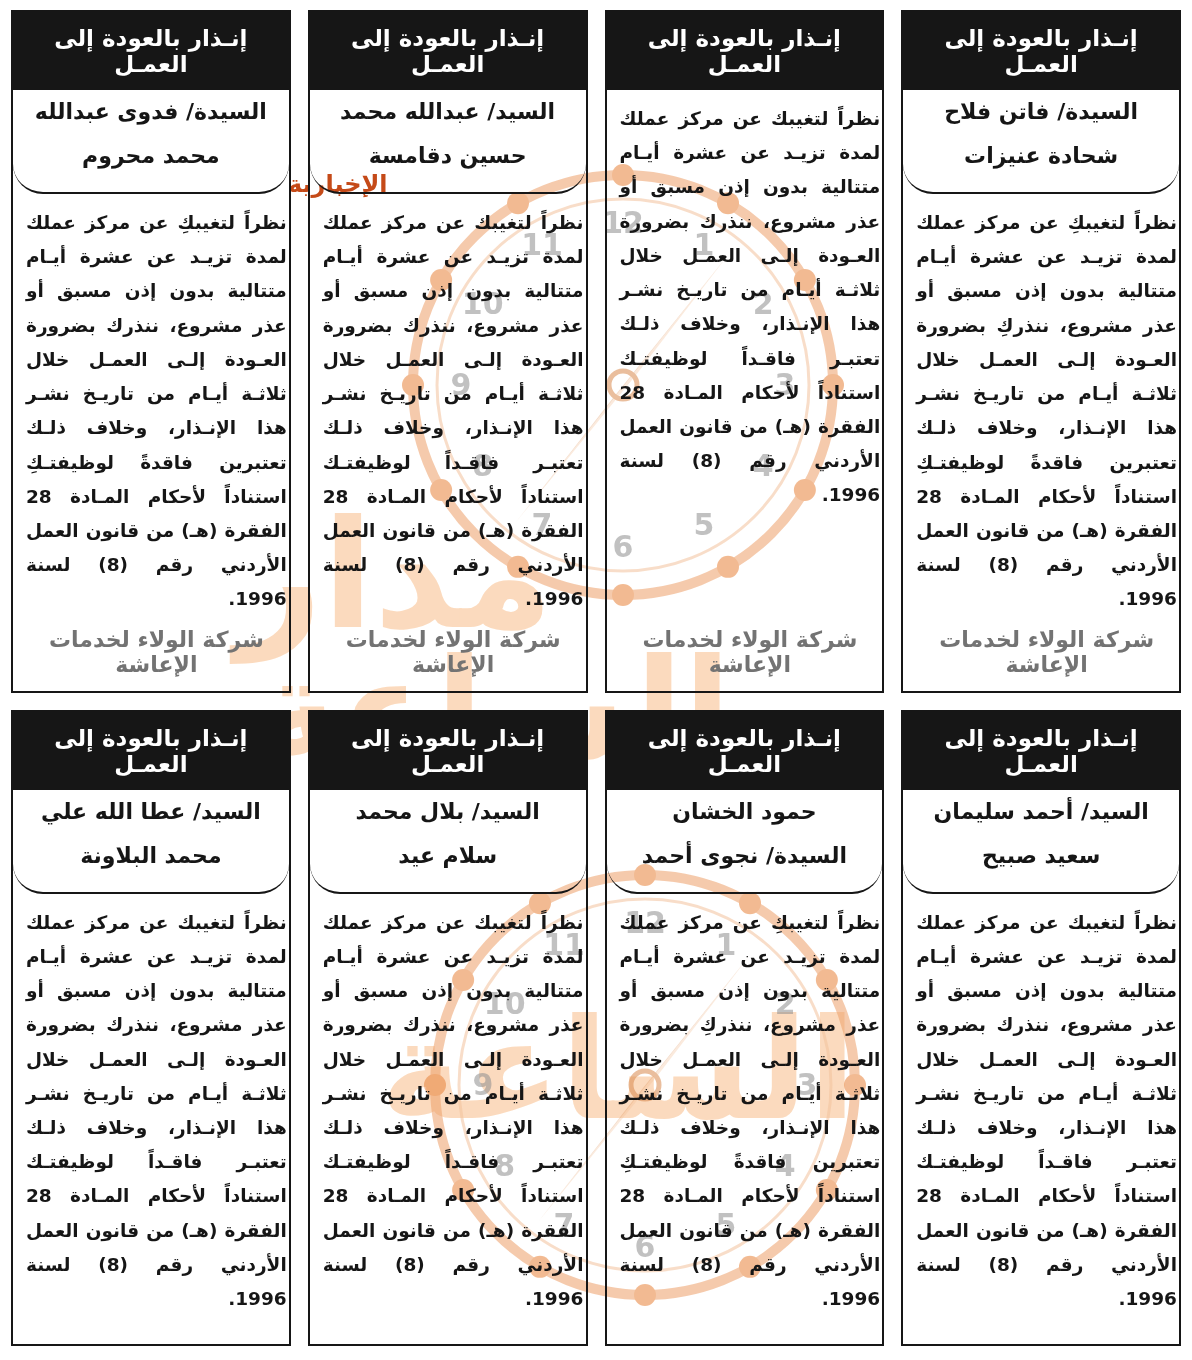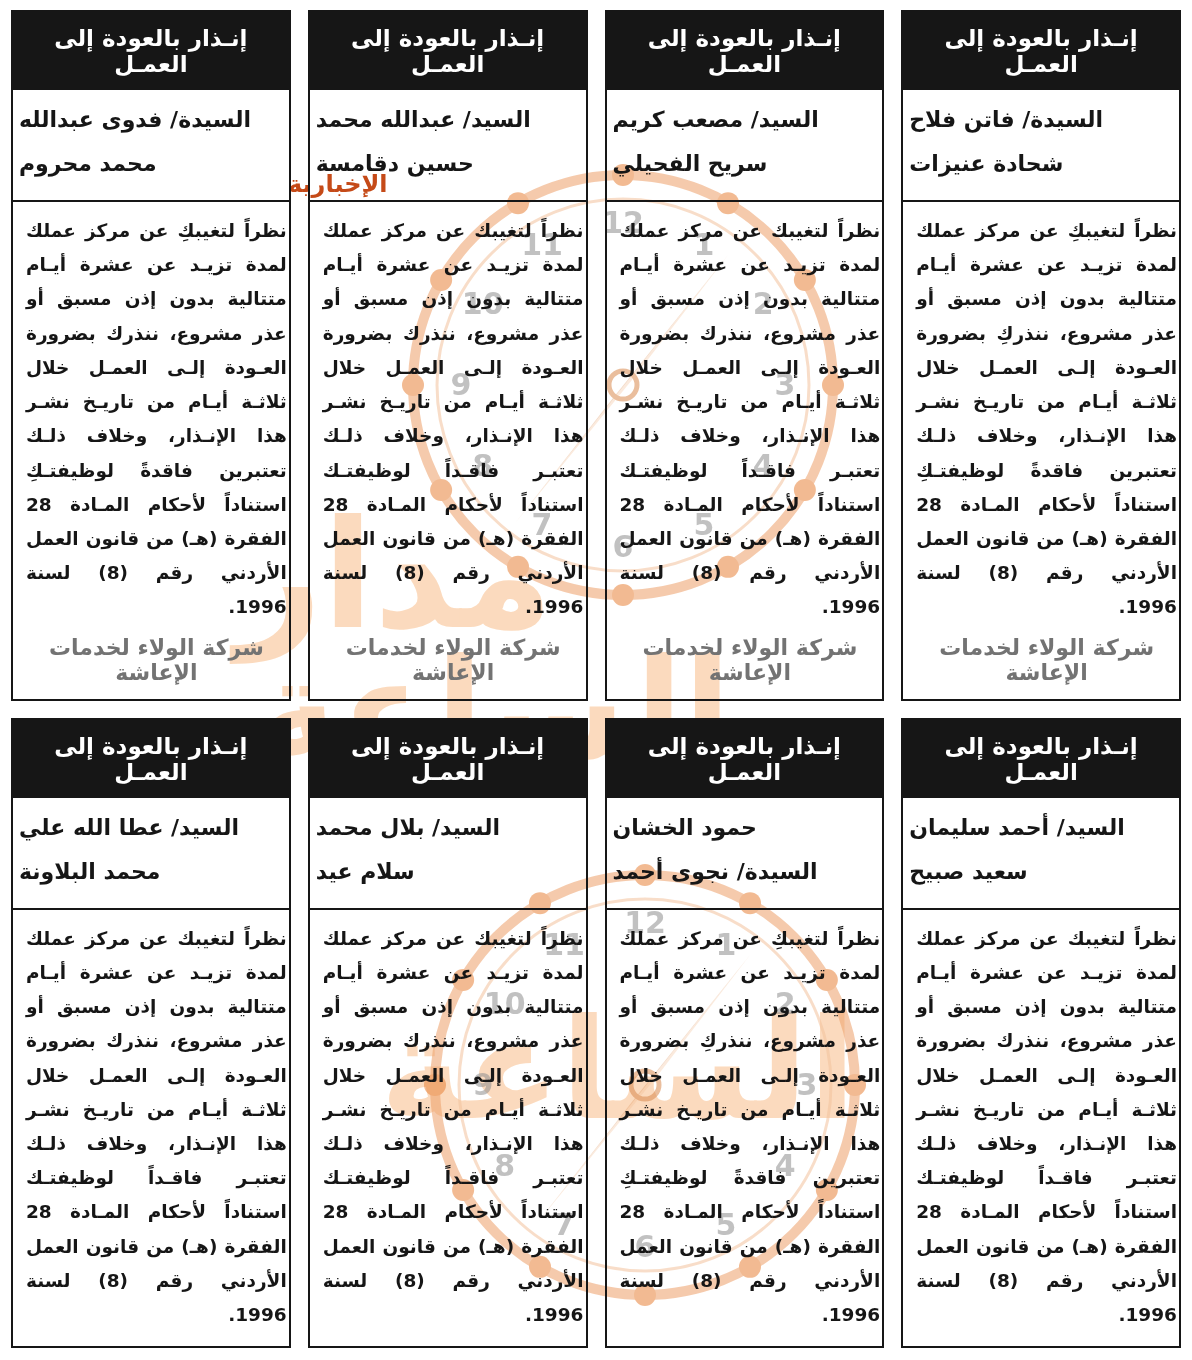--- a/index.html
+++ b/index.html
@@ -57,27 +57,28 @@
   .card-header {
     background:#161616;
     color:#ffffff;
     text-align:center;
     font-weight:bold;
     font-size:23px;
     padding:13px 6px;
     letter-spacing:0;
   }
   .card-name {
-    text-align:left;
+    text-align:center;
     font-weight:bold;
     font-size:22px;
     line-height:2.0;
-    padding:8px 6px 14px 6px;
+    padding:0 6px 14px 6px;
     border-bottom:2px solid #161616;
     color:#161616;
+    border-radius:30px;
   }
   .card-body-wrap {
     flex:1;
     display:flex;
     flex-direction:column;
     padding:12px 2px 14px 13px;
   }
   .card-body {
     font-size:18.5px;
     font-weight:bold;
@@ -199,24 +200,20 @@
         <div>حسين دقامسة</div>
       </div>
       <div class="card-body-wrap">
         <p class="card-body">نظراً لتغيبك عن مركز عملك لمدة تزيـد عن عشرة أيـام متتالية بدون إذن مسبق أو عذر مشروع، ننذرك بضرورة العـودة إلـى العمـل خلال ثلاثـة أيـام من تاريـخ نشـر هذا الإنـذار، وخلاف ذلـك تعتبـر فاقـداً لوظيفتـك استناداً لأحكام المـادة 28 الفقرة (هـ) من قانون العمل الأردني رقم (8) لسنة 1996.</p>
         <div class="card-footer">شركة الولاء لخدمات الإعاشة</div>
       </div>
     </article>
 
     <article class="card">
       <div class="card-header">إنـذار بالعودة إلى العمـل</div>
-      <div class="card-name">
-        <div>السيد/ مصعب كريم</div>
-        <div>سريح الفحيلي</div>
-      </div>
       <div class="card-body-wrap">
         <p class="card-body">نظراً لتغيبك عن مركز عملك لمدة تزيـد عن عشرة أيـام متتالية بدون إذن مسبق أو عذر مشروع، ننذرك بضرورة العـودة إلـى العمـل خلال ثلاثـة أيـام من تاريـخ نشـر هذا الإنـذار، وخلاف ذلـك تعتبـر فاقـداً لوظيفتـك استناداً لأحكام المـادة 28 الفقرة (هـ) من قانون العمل الأردني رقم (8) لسنة 1996.</p>
         <div class="card-footer">شركة الولاء لخدمات الإعاشة</div>
       </div>
     </article>
 
     <article class="card">
       <div class="card-header">إنـذار بالعودة إلى العمـل</div>
       <div class="card-name">
         <div>السيدة/ فاتن فلاح</div>

